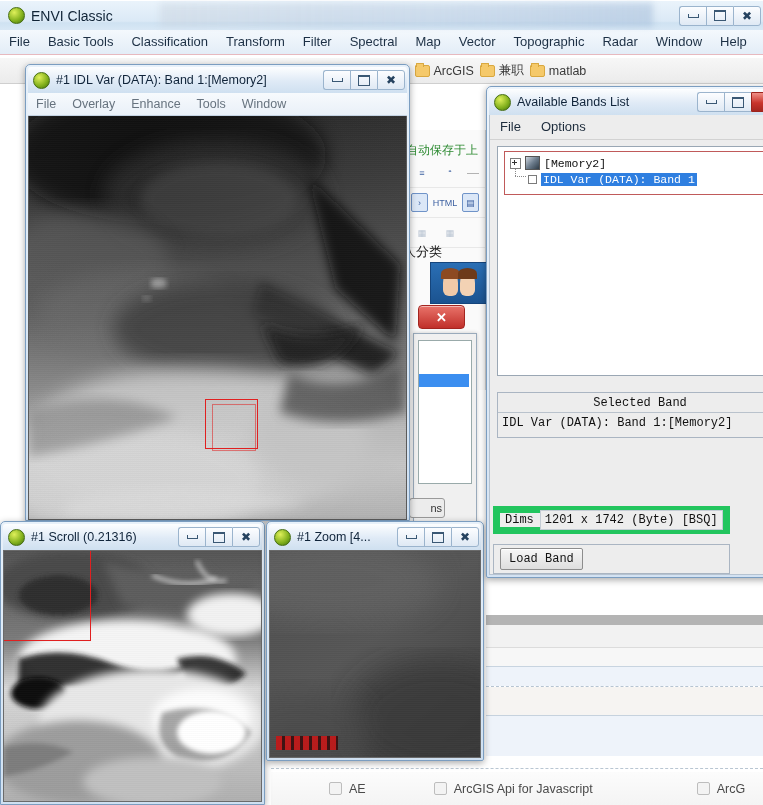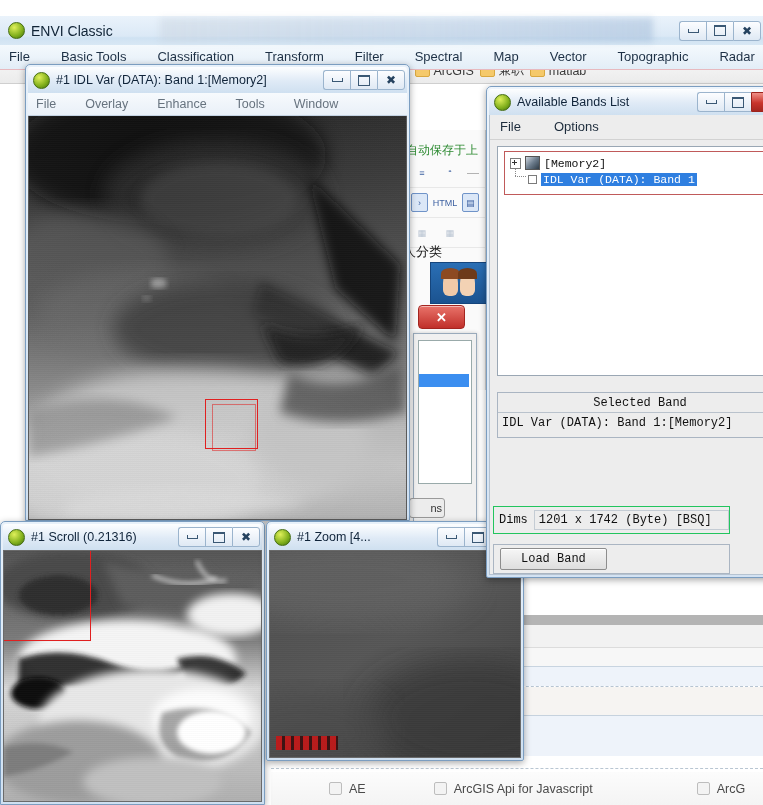--- a/index.html
+++ b/index.html
@@ -111,28 +111,28 @@
   .cbtn.last{border-right:1px solid #9bb4cd;border-radius:0 3px 3px 0;}
   .cbtn.close-red{
     background:linear-gradient(#ef8f87,#c9342c 55%,#a52620);
     border-color:#9d241e;color:#fff;width:36px;
   }
   .glyph-min{width:9px;height:3px;border:1px solid #3a5874;border-top:none;}
   .glyph-max{width:10px;height:9px;border:1px solid #3a5874;position:relative;}
   .glyph-max:before{content:"";position:absolute;left:-1px;top:-1px;right:-1px;height:2px;border-top:2px solid #3a5874;}
   .glyph-x{font-family:"DejaVu Sans",sans-serif;font-size:12px;line-height:1;}
   .menubar{
-    height:22px;display:flex;align-items:center;gap:13px;
+    height:22px;display:flex;align-items:center;gap:0;
     background:linear-gradient(#f6f9fc,#e7eef6);
     border-bottom:1px solid #c3d2e2;
   }
   .menubar .mi{padding:0 8px;font-size:12.5px;color:#203248;white-space:nowrap;line-height:22px;}
 
   
-  #envi-main{left:0;top:16px;width:763px;height:42px;}
+  #envi-main{left:0;top:1px;width:763px;height:42px;}
   #envi-main .win-frame{
     border-radius:0;border:none;padding:0;
     background:linear-gradient(#eaf3fb 0%,#dbe9f6 48%,#cfe2f2 52%,#e9f2fa 100%);
     box-shadow:none;
   }
   #envi-main .titlebar{height:29px;background:transparent;padding-left:8px;}
   #envi-main .title-txt{font-size:14px;color:#0f2336;}
   #envi-main .menubar{background:linear-gradient(#f4f9fd,#e3edf7);border-bottom:1px solid #e7b9bf;height:24px;}
   #envi-main .menubar .mi{font-size:13px;padding:0 9px;line-height:24px;color:#1d3045;}
   #envi-blur{position:absolute;left:160px;top:2px;right:110px;height:24px;
@@ -147,21 +147,21 @@
   .imgcanvas{position:relative;overflow:hidden;background:#000;}
   #img-main{height:calc(100% - 48px);border:1px solid #5a5a5a;border-top:none;}
   .redbox{position:absolute;border:1px solid #e02020;box-sizing:border-box;}
 
   
   #win-scroll{left:0;top:521px;width:265px;height:284px;}
   #win-scroll .win-frame{border-radius:5px 5px 0 0;}
   #img-scroll{height:calc(100% - 28px);border:1px solid #6a6a6a;}
 
   
-  #win-zoom{left:266px;top:521px;width:258px;height:240px;}
+  #win-zoom{left:266px;top:521px;width:218px;height:240px;}
   #img-zoom{height:calc(100% - 28px);border:1px solid #6a6a6a;}
   #zoom-marker{position:absolute;left:6px;bottom:7px;width:62px;height:14px;
     background:repeating-linear-gradient(90deg,#cc1414 0 6px,#3a0a0a 6px 9px);opacity:.85;}
 
   
   #win-bands{left:486px;top:86px;width:308px;height:492px;}
   #win-bands .win-frame{background:linear-gradient(#eef5fc,#d3e2f2);}
   #bands-body{
     background:#ededed;border:1px solid #b6c3d1;border-top:none;
     height:calc(100% - 26px);box-sizing:border-box;padding:0;
@@ -196,29 +196,29 @@
     background:radial-gradient(circle at 35% 30%,#fff,#d2d9e1);position:relative;flex:none;}
   .rdot.on:after{content:"";position:absolute;left:3px;top:3px;width:6px;height:6px;border-radius:50%;background:#1b5fae;}
   #bands-selected{
     margin:7px 7px 0 7px;height:46px;background:#ededed;border:1px solid #aab5c2;
     font-family:"Liberation Mono",monospace;font-size:12px;color:#111;box-sizing:border-box;
   }
   #sel-title{text-align:center;padding:3px 0 2px;border-bottom:1px solid #b9c2cc;}
   #sel-value{padding:3px 4px;}
   #bands-dims{
     position:absolute;left:7px;top:420px;width:237px;height:28px;background:#ededed;
-    border:1px solid #22c55e;display:flex;align-items:center;gap:6px;padding-left:5px;
+    border:7px solid #22c55e;display:flex;align-items:center;gap:6px;padding-left:5px;
     box-sizing:border-box;font-family:"Liberation Mono",monospace;font-size:12px;color:#111;
   }
   #dims-val{flex:1;height:20px;background:#ededed;border:1px solid #c4ccd4;display:flex;align-items:center;padding-left:4px;box-sizing:border-box;}
   #bands-loadwrap{position:absolute;left:7px;top:458px;width:237px;height:30px;background:#ededed;border:1px solid #aab5c2;
     display:flex;align-items:center;padding-left:6px;box-sizing:border-box;}
   #load-band{
     background:linear-gradient(#f6f6f6,#dedede);border:1px solid #8d8d8d;border-radius:2px;
-    padding:3px 20px;font-family:"Liberation Mono",monospace;font-size:12px;color:#111;
+    padding:3px 8px;font-family:"Liberation Mono",monospace;font-size:12px;color:#111;
     box-shadow:inset 0 1px 0 #fff;
   }
   .noise{position:absolute;inset:0;pointer-events:none;opacity:.30;
     background-image:repeating-linear-gradient(0deg,rgba(255,255,255,.06) 0 1px,rgba(0,0,0,.06) 1px 2px);}
 </style>
 </head>
 <body>
 
 <div id="bg-page">
 

